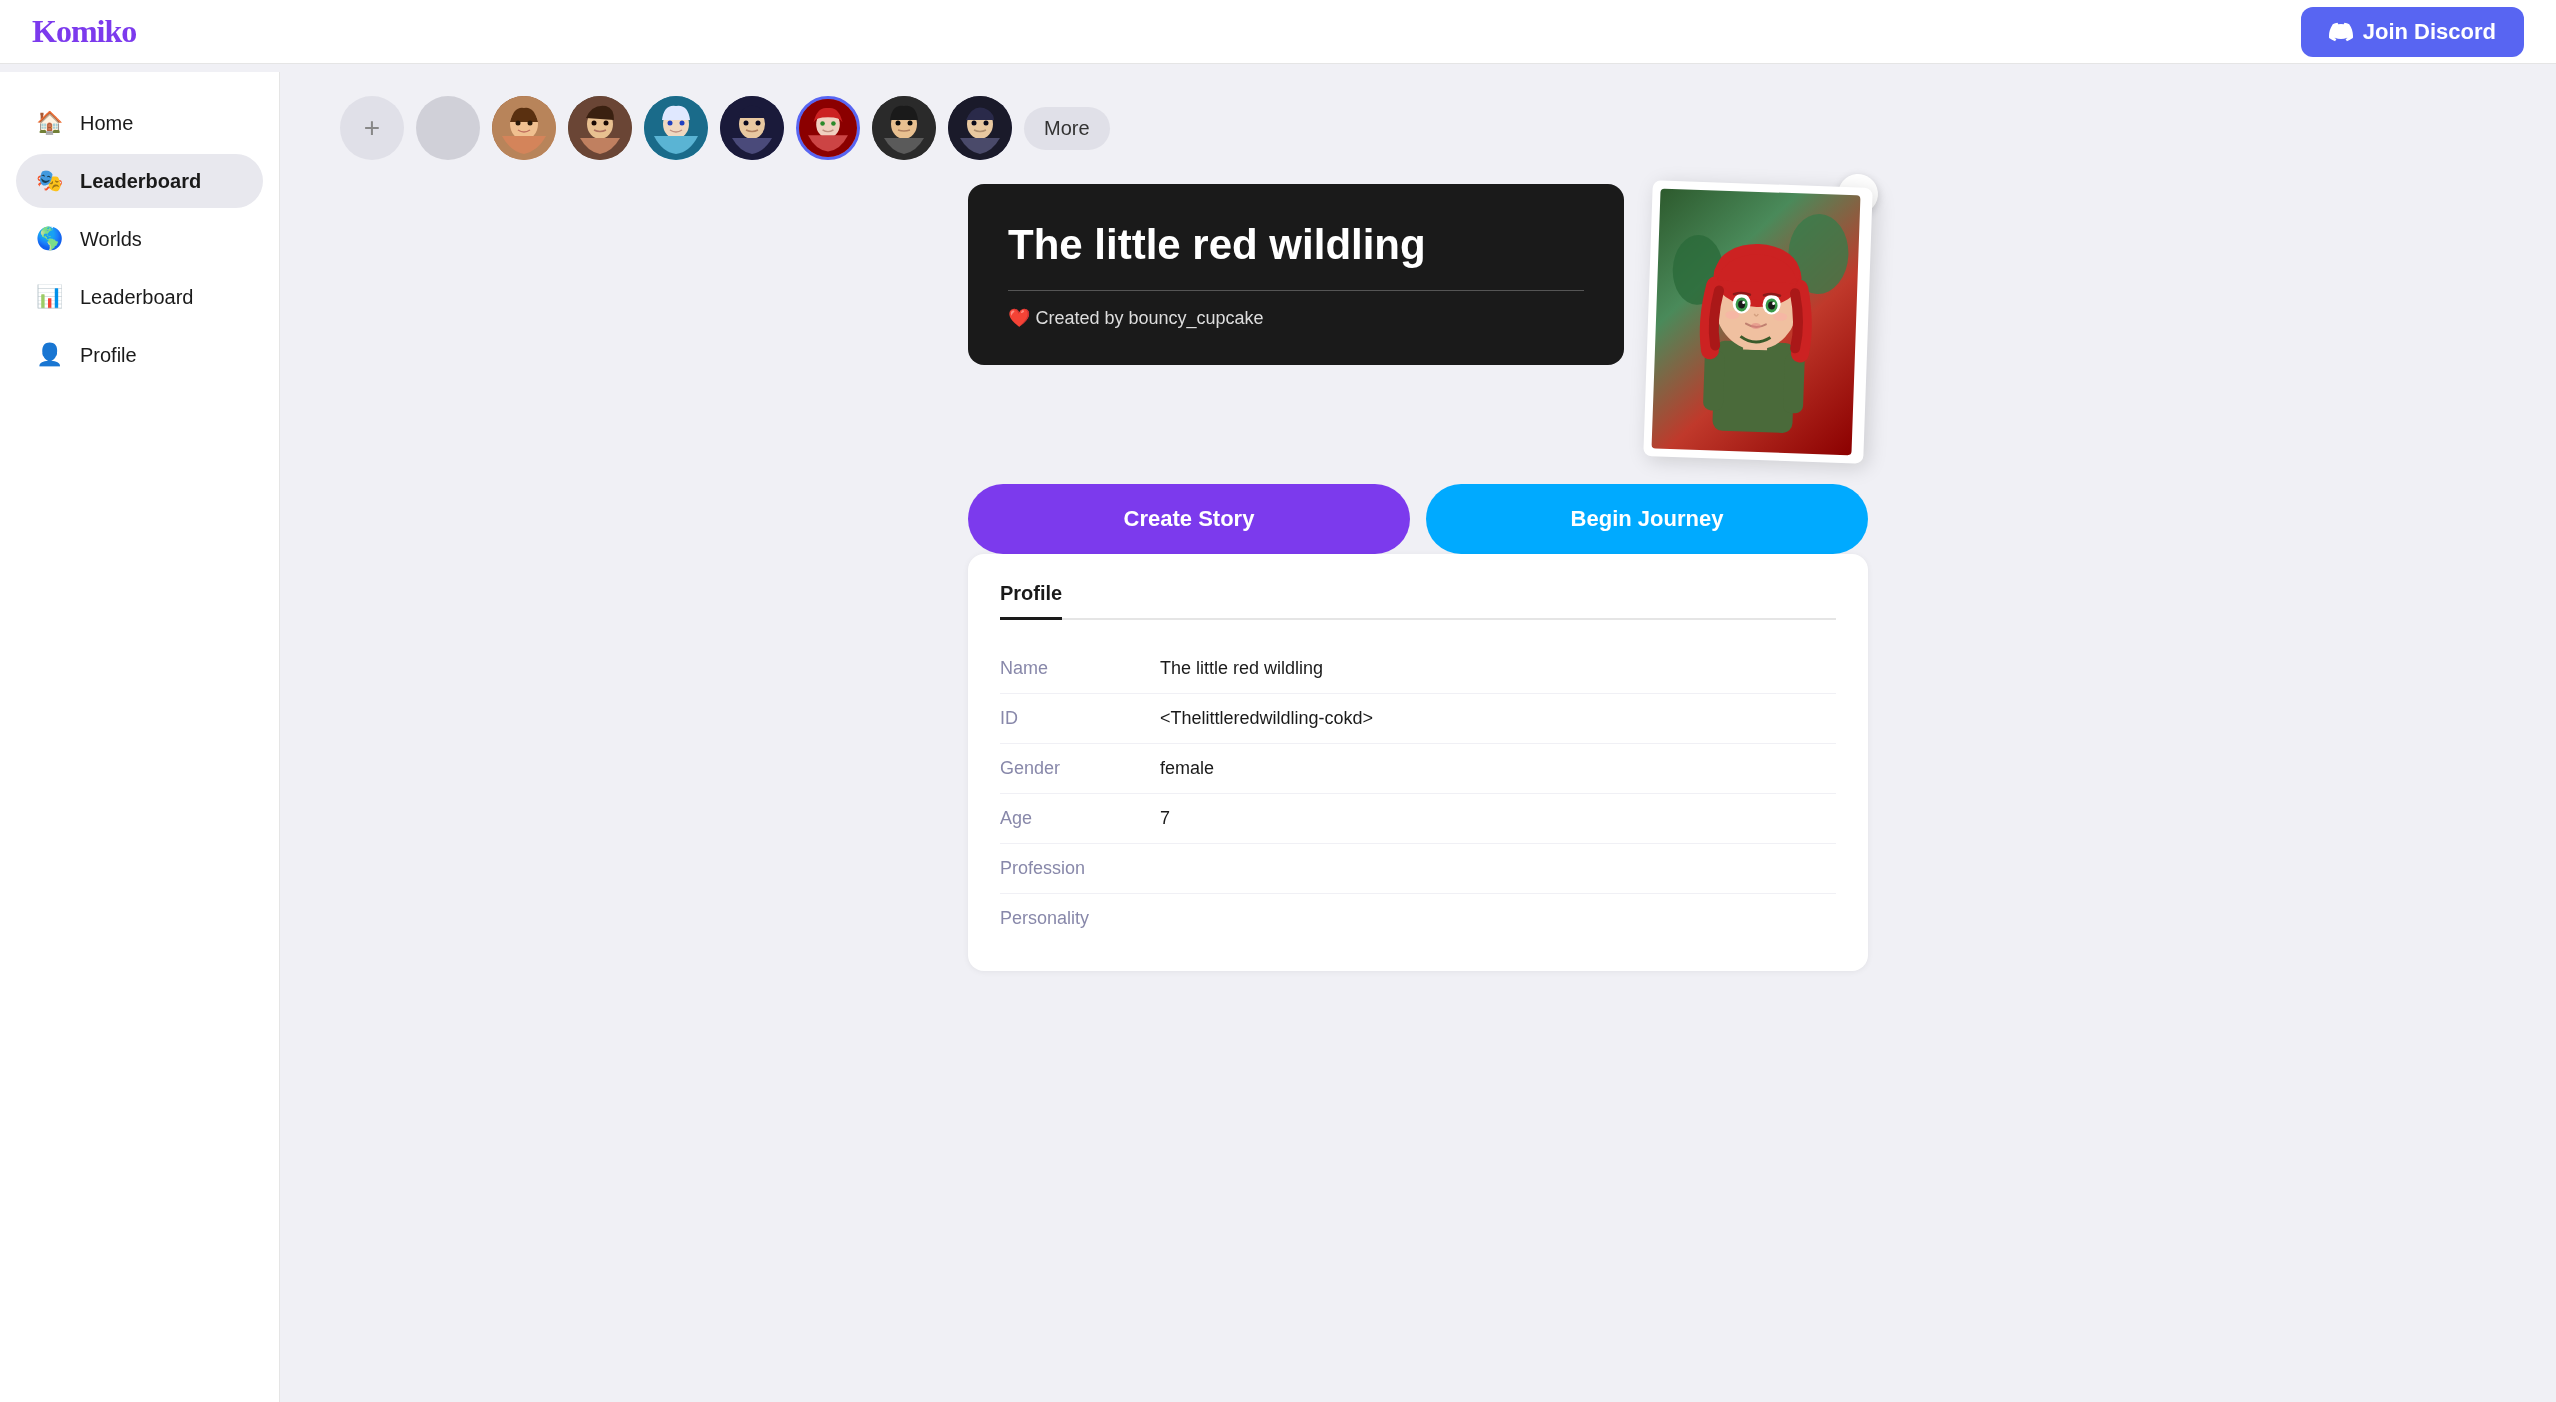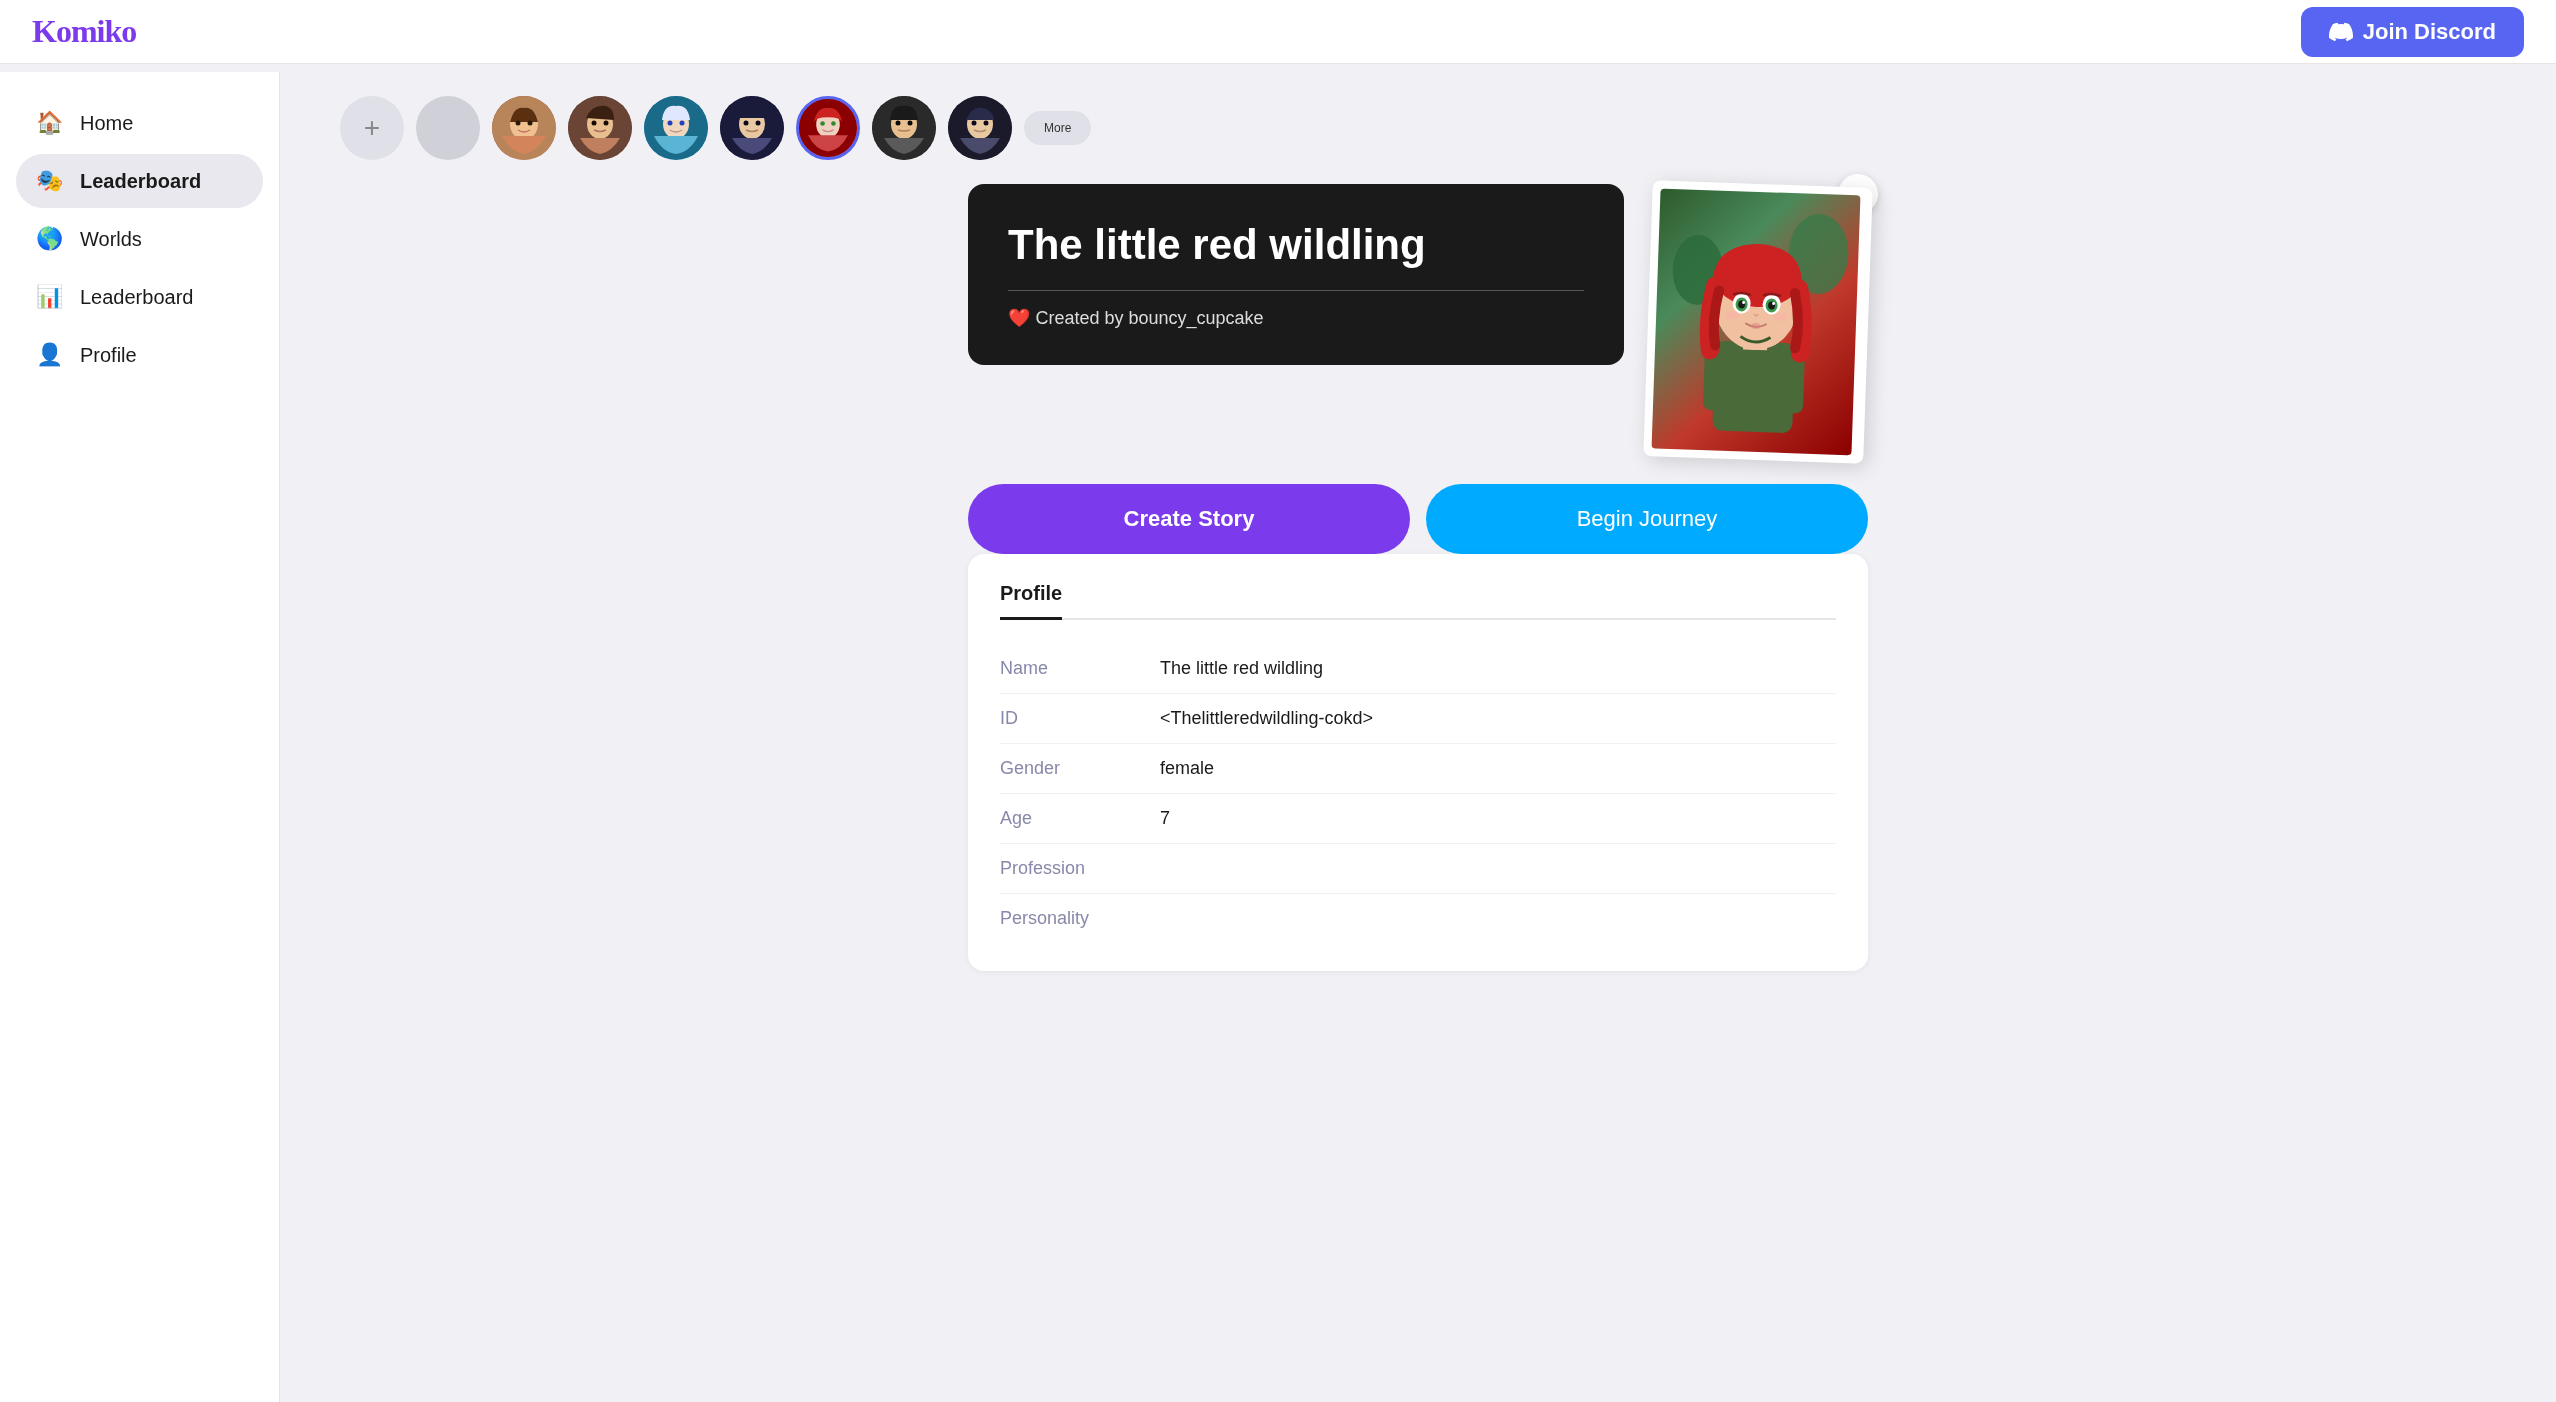--- a/index.html
+++ b/index.html
@@ -140,21 +140,21 @@
       position: relative;
     }
     .avatar-circle.selected {
       border: 3px solid #5865F2;
     }
     .more-btn {
       background: #e0e0e8;
       border: none;
       border-radius: 50px;
       padding: 10px 20px;
-      font-size: 12px;
+      font-size: 20px;
       font-weight: 500;
       cursor: pointer;
       color: #333;
       white-space: nowrap;
     }
 
     
     .character-area {
       display: flex;
       gap: 24px;
@@ -253,21 +253,21 @@
       cursor: pointer;
     }
     .btn-journey {
       flex: 1;
       background: #00aaff;
       color: white;
       border: none;
       border-radius: 50px;
       padding: 22px;
       font-size: 22px;
-      font-weight: 400;
+      font-weight: 700;
       cursor: pointer;
     }
 
     
     .profile-card {
       background: white;
       border-radius: 16px;
       padding: 28px 32px;
       width: 100%;
       max-width: 900px;

